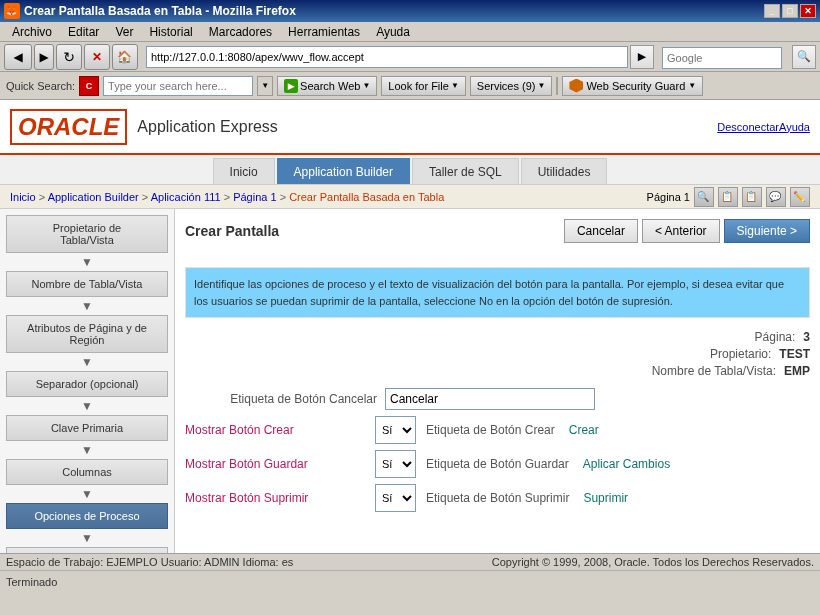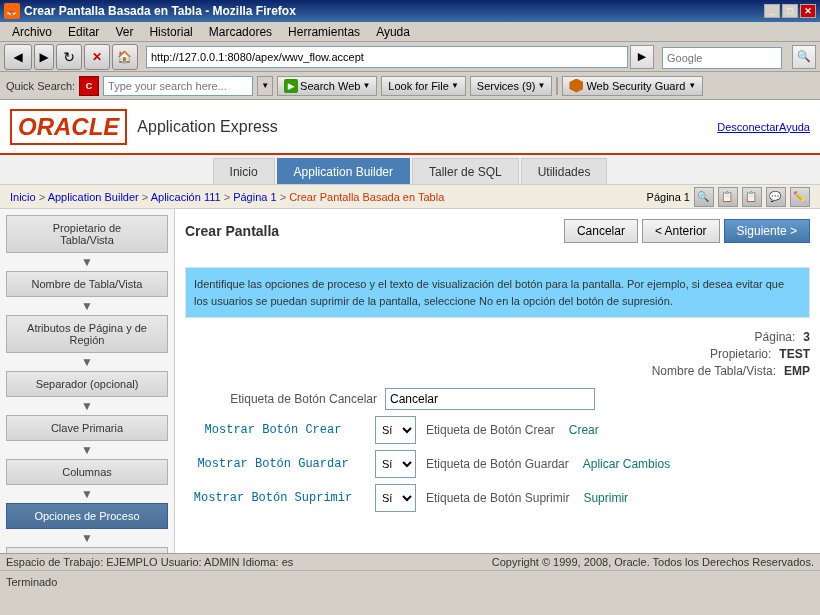--- a/index.html
+++ b/index.html
@@ -70,21 +70,21 @@
     .btn { height: 24px; padding: 0 12px; border: 1px solid #999; cursor: pointer; font-size: 12px; background: linear-gradient(to bottom, #f5f5f5, #ddd); }
     .btn-next { background: linear-gradient(to bottom, #6699cc, #4477aa); color: white; border-color: #3366aa; }
     .description-text { font-size: 11px; color: #333; line-height: 1.5; margin-bottom: 12px; background: #7dd3fc; border: 1px solid #e0e0e0; padding: 8px; }
     .info-row { display: flex; justify-content: flex-end; font-size: 12px; margin-bottom: 3px; }
     .info-label { text-align: right; width: 180px; padding-right: 8px; color: #555; }
     .info-value { font-weight: bold; color: #333; }
     .form-group { display: flex; align-items: center; margin-bottom: 6px; }
     .form-label { width: 200px; text-align: right; padding-right: 8px; font-size: 12px; color: #555; }
     .form-input { height: 22px; border: 1px solid #7f9db9; padding: 0 4px; font-size: 12px; width: 200px; }
     .form-row { display: flex; align-items: center; margin-bottom: 6px; gap: 10px; }
-    .form-row-label { width: 180px; text-align: center; font-size: 12px; color: #0369a1; padding-right: 4px; font-family: Liberation Mono, monospace; }
+    .form-row-label { width: 180px; text-align: left; font-size: 12px; color: #be185d; padding-right: 4px; }
     .form-select { height: 28px; border: 1px solid #7f9db9; font-size: 11px; background: white; padding: 0 2px; }
     .form-row-label2 { font-size: 12px; color: #555; padding-right: 4px; }
     .form-value { font-size: 12px; color: #0f766e; }
     .status-row { display: flex; justify-content: space-between; align-items: center; }
     .status-text { font-size: 11px; color: #333; }
     .status-bottom { background: #d4d0c8; height: 22px; display: flex; align-items: center; padding: 0 6px; border-top: 1px solid #b0b0b0; }
   </style>
 </head>
 <body>
 

